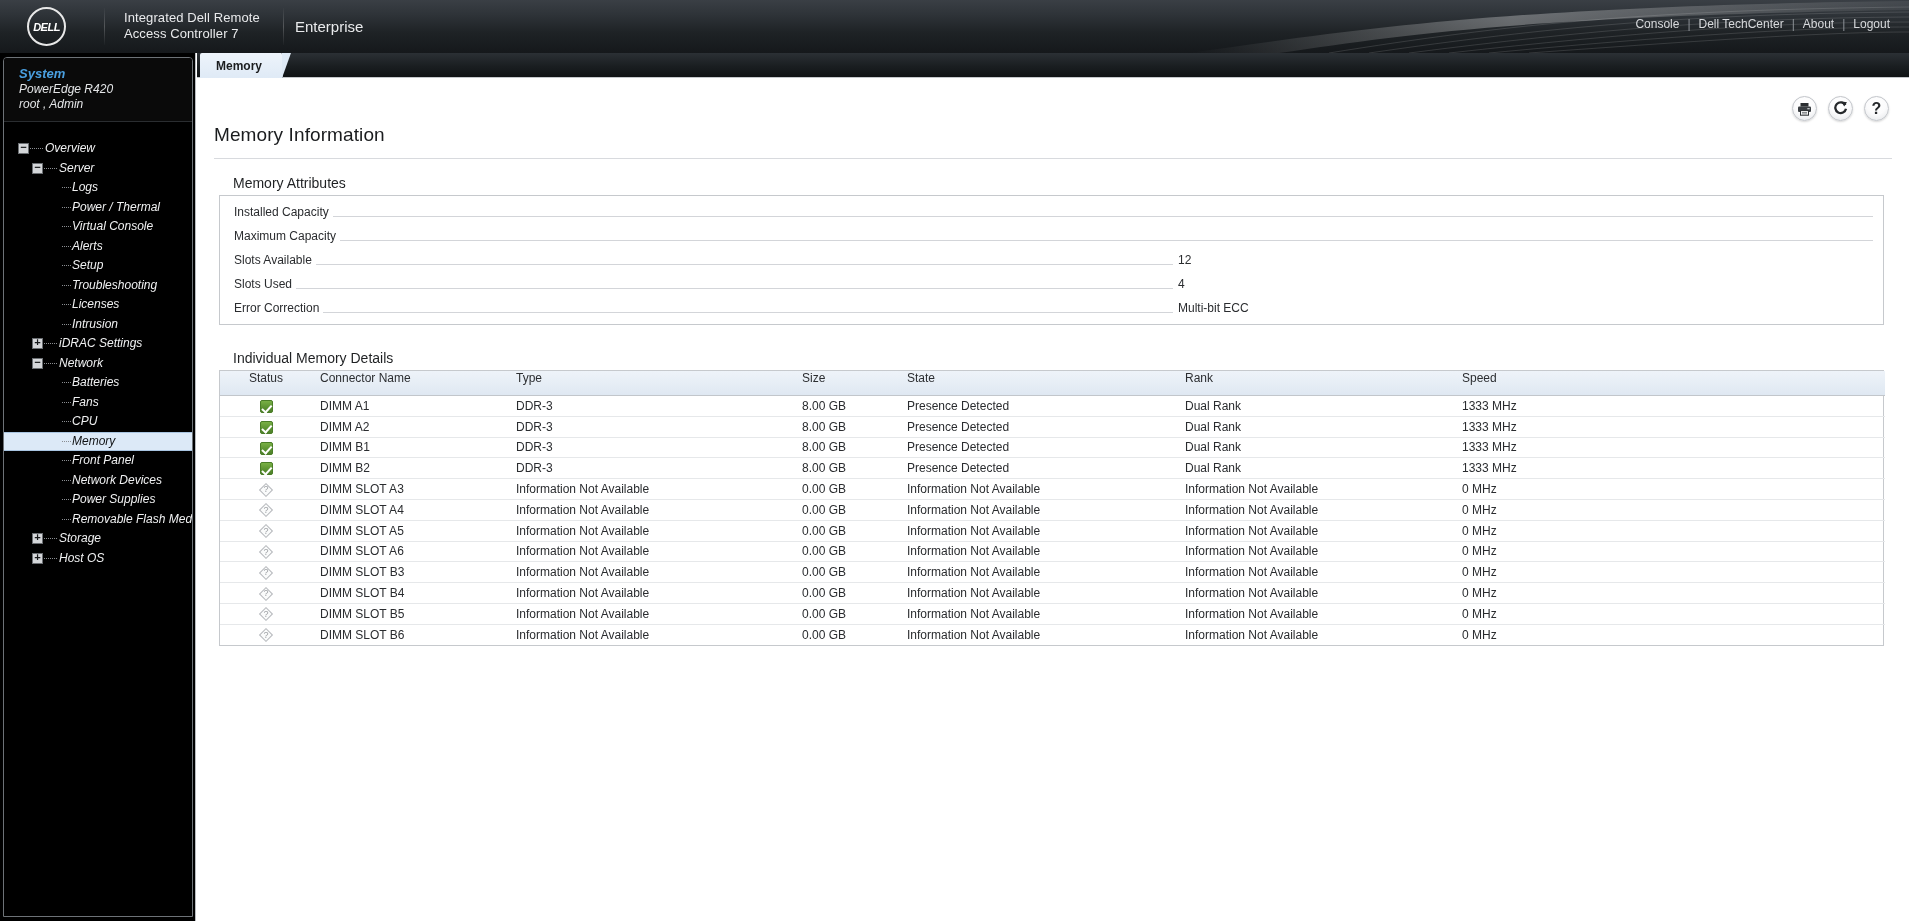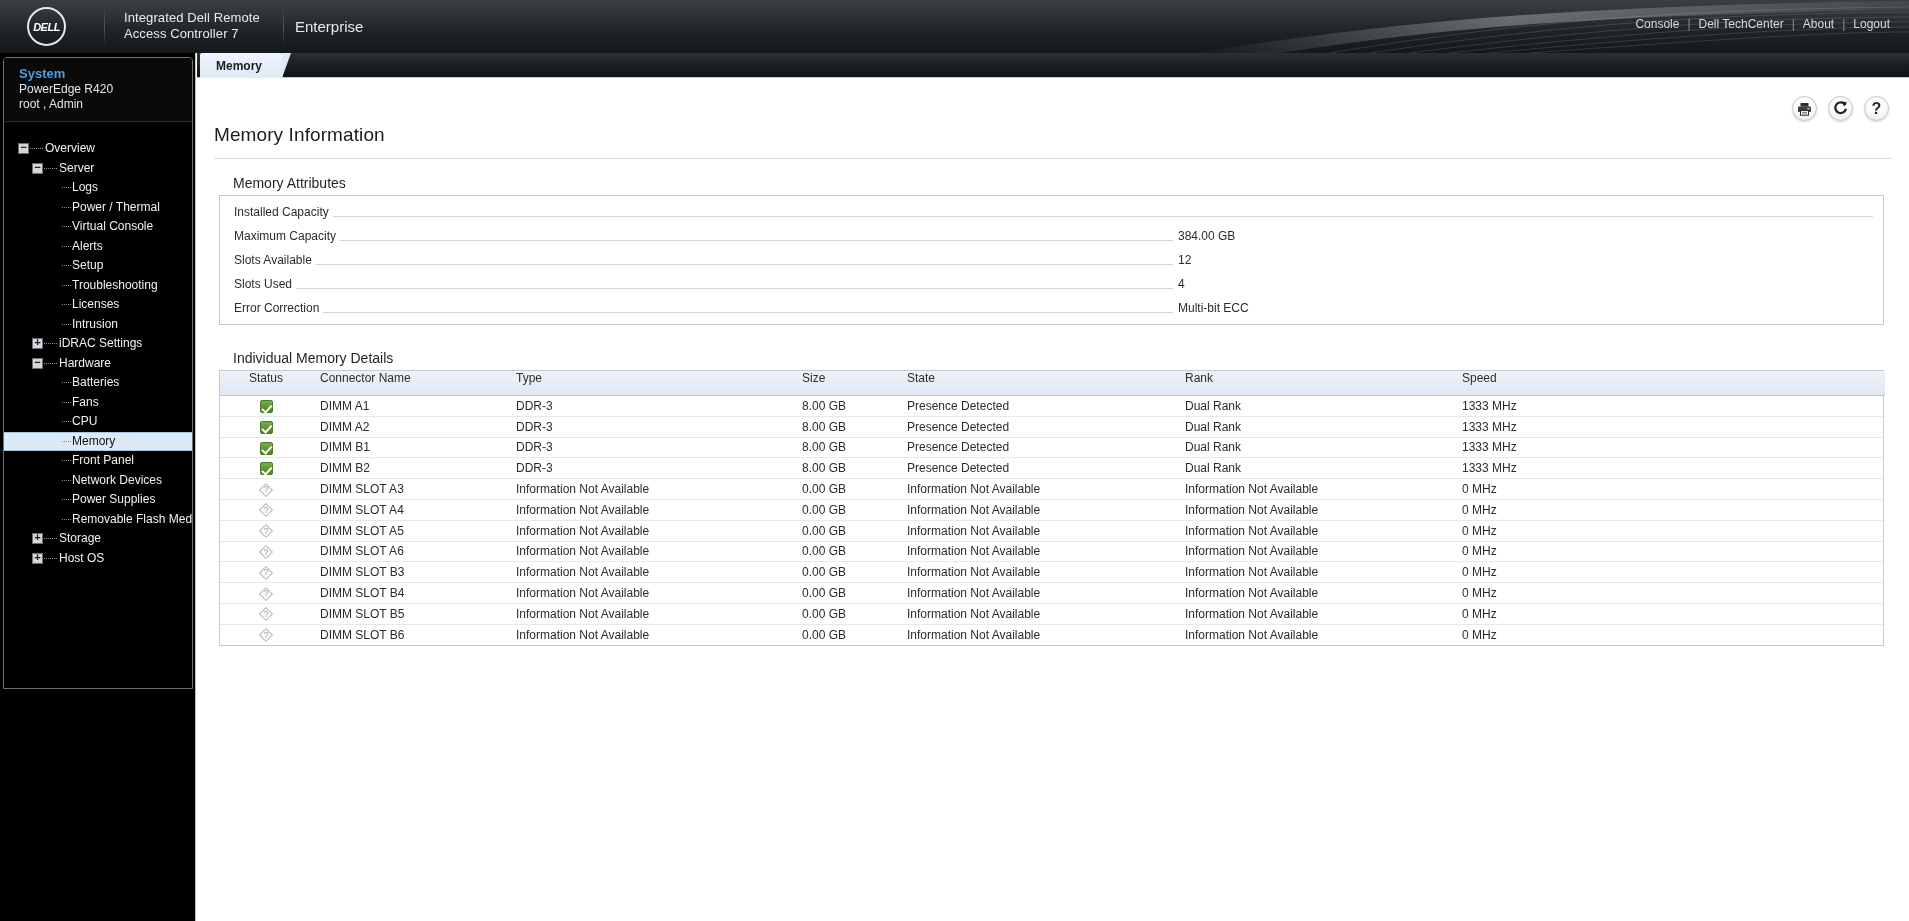--- a/index.html
+++ b/index.html
@@ -72,25 +72,26 @@
 
   
   #sidebar {
     position: absolute; left: 0; top: 53px;
     width: 196px; height: 868px;
     background: #000000;
     border-right: 1px solid #b9bcc0;
   }
   #sidebar-inner {
     position: absolute; left: 3px; top: 4px;
-    width: 190px; height: 632px;
+    width: 190px; height: 860px;
     background: #000000;
     border: 1px solid #6d7277;
     border-radius: 4px 4px 0 0;
     overflow: hidden;
+    font-style: italic;
   }
   #sys-panel {
     padding: 8px 0 9px 15px;
     background: #0a0a0a;
     border-bottom: 1px solid #2a2d30;
   }
   #sys-title {
     color: #4a9fe0;
     font-size: 13px;
     font-weight: bold;
@@ -468,21 +469,21 @@
         <div class="node">
           <span class="lvl-pad" style="width: 28px;"></span>
           <span class="toggle">+</span>
           <span class="dots" style="width: 14px;"></span>
           <span class="node-label">iDRAC Settings</span>
         </div>
         <div class="node">
           <span class="lvl-pad" style="width: 28px;"></span>
           <span class="toggle">−</span>
           <span class="dots" style="width: 14px;"></span>
-          <span class="node-label">Hardware</span>
+          <span class="node-label">Network</span>
         </div>
         <div class="node">
           <span class="lvl-pad" style="width: 44px;"></span>
           <span class="lvl-pad" style="width: 13px;"></span>
           <span class="dots" style="width: 9px;"></span>
           <span class="node-label">Batteries</span>
         </div>
         <div class="node">
           <span class="lvl-pad" style="width: 44px;"></span>
           <span class="lvl-pad" style="width: 13px;"></span>
@@ -576,21 +577,20 @@
 
     <div id="attrs-head">Memory Attributes</div>
     <div id="attrs-box">
         <div class="attr-row">
           <span class="attr-label">Installed Capacity</span>
           <span class="attr-leader"></span>
         </div>
         <div class="attr-row">
           <span class="attr-label">Maximum Capacity</span>
           <span class="attr-leader"></span>
-          <span class="attr-value">384.00 GB</span>
         </div>
         <div class="attr-row">
           <span class="attr-label">Slots Available</span>
           <span class="attr-leader"></span>
           <span class="attr-value">12</span>
         </div>
         <div class="attr-row">
           <span class="attr-label">Slots Used</span>
           <span class="attr-leader"></span>
           <span class="attr-value">4</span>

